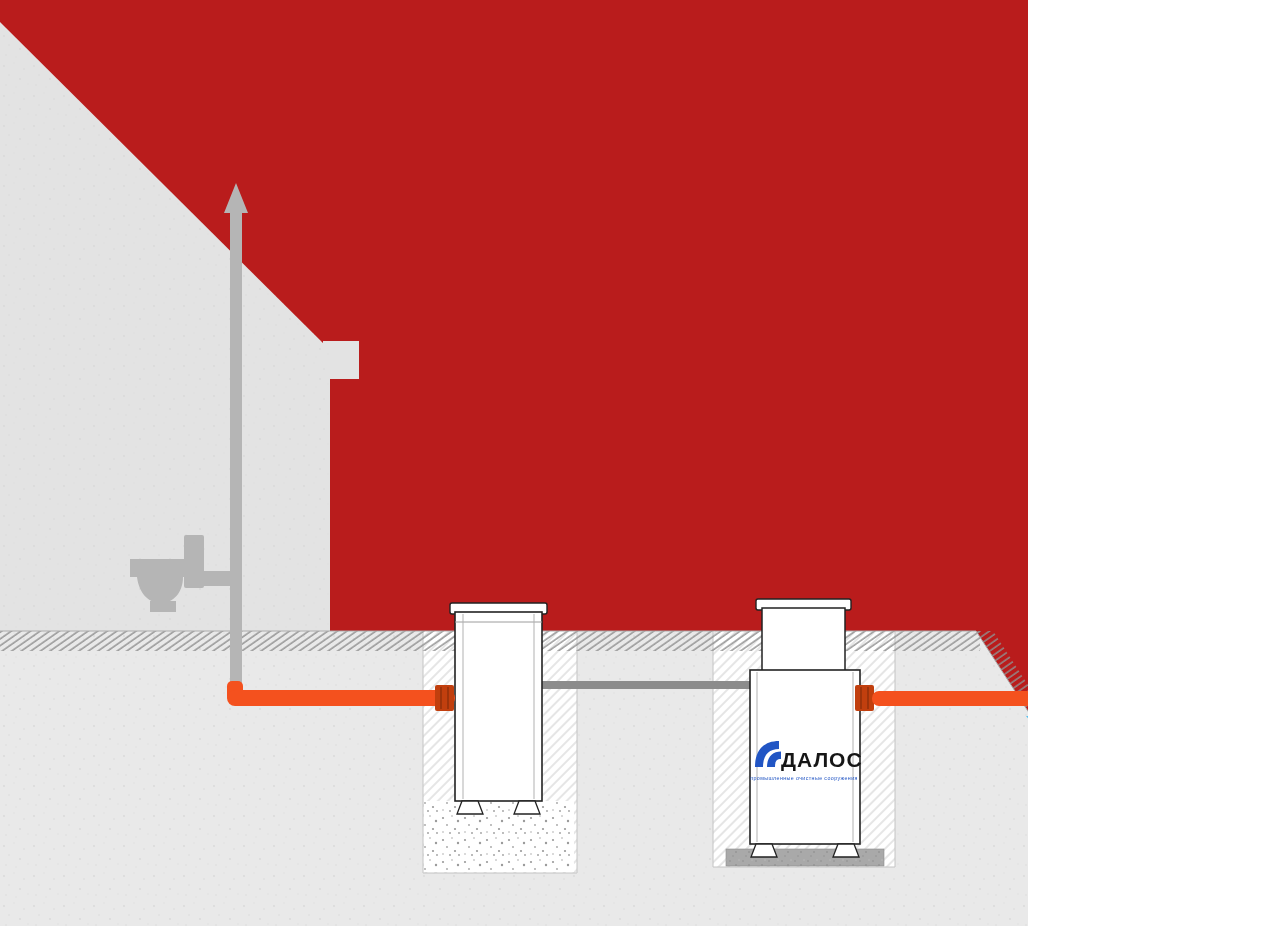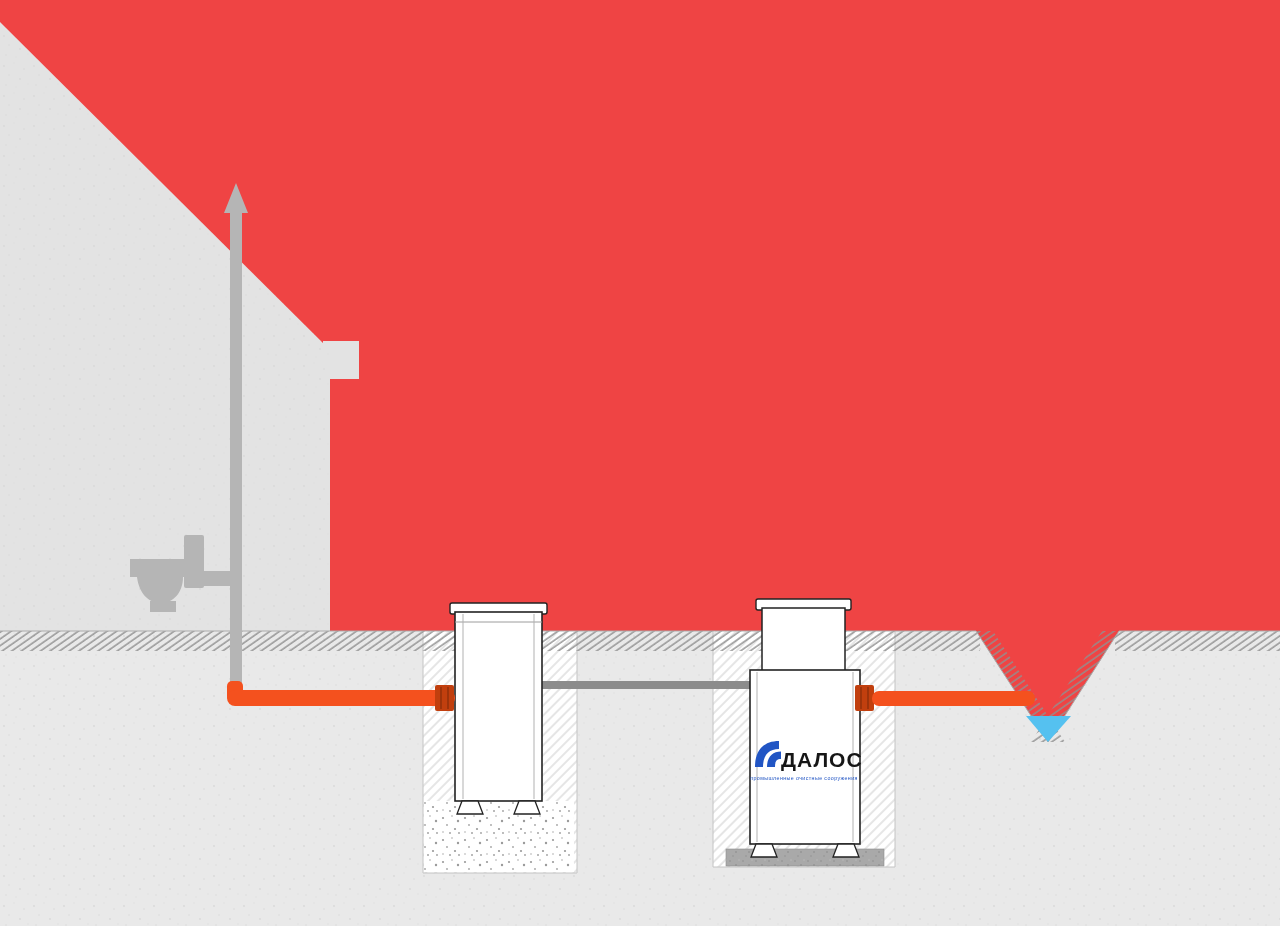--- a/index.html
+++ b/index.html
@@ -1,16 +1,16 @@
 <!DOCTYPE html>
 <html><head>
 <meta charset="utf-8">
 <style>
   html,body{margin:0;padding:0;background:#ffffff;}
-  .canvas{position:relative;width:1280px;height:926px;overflow:hidden;background:#ef4444;}
+  .canvas{position:relative;width:1028px;height:926px;overflow:hidden;background:#b91c1c;}
   svg{display:block;}
   text{font-family:"Liberation Sans","DejaVu Sans",sans-serif;}
 </style>
 </head>
 <body>
 
 <div class="canvas">
 <svg width="1280" height="926" viewBox="0 0 1280 926">
   <defs>
     <pattern id="hatchBand" width="5.5" height="5.5" patternUnits="userSpaceOnUse" patternTransform="rotate(55)">

